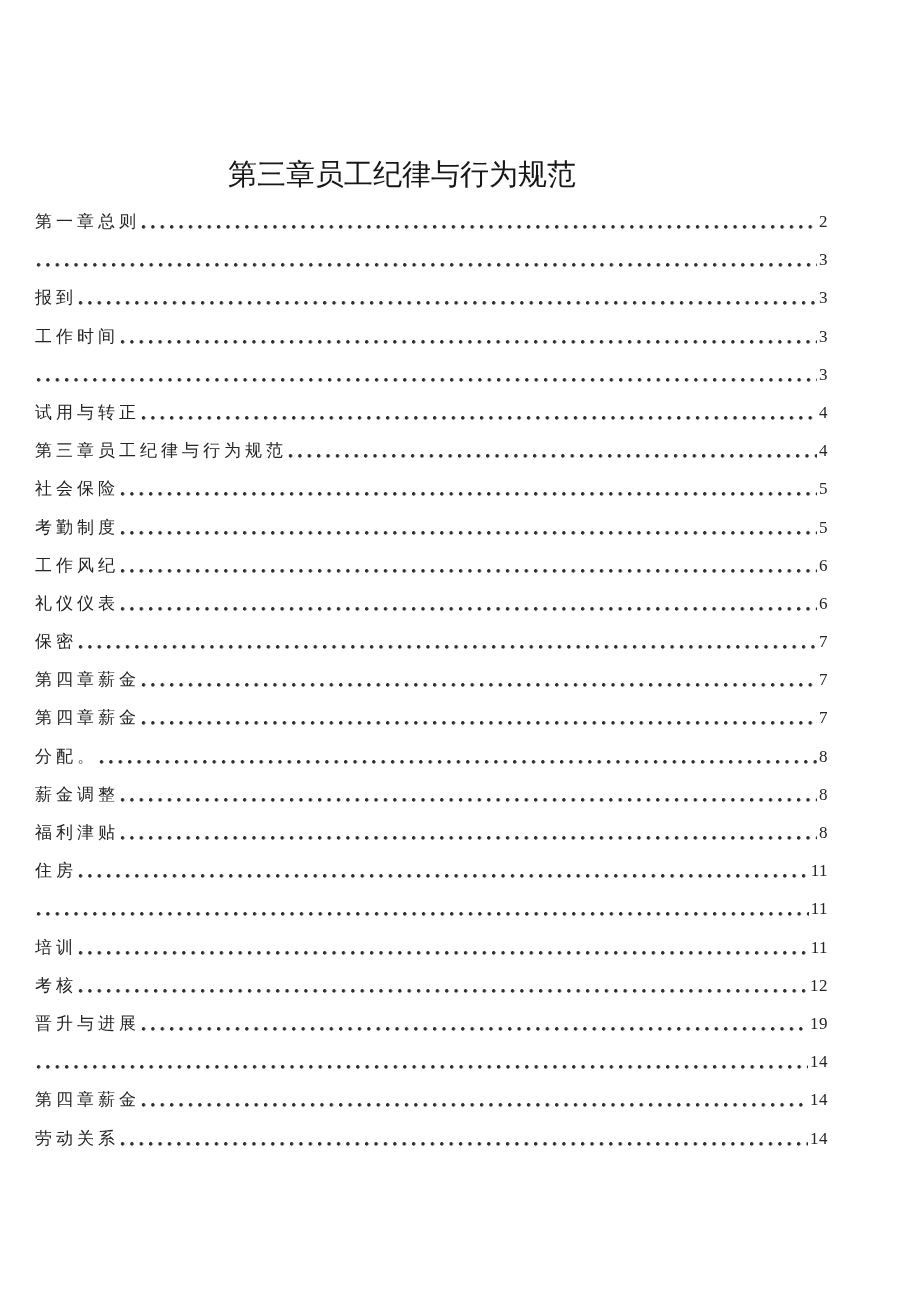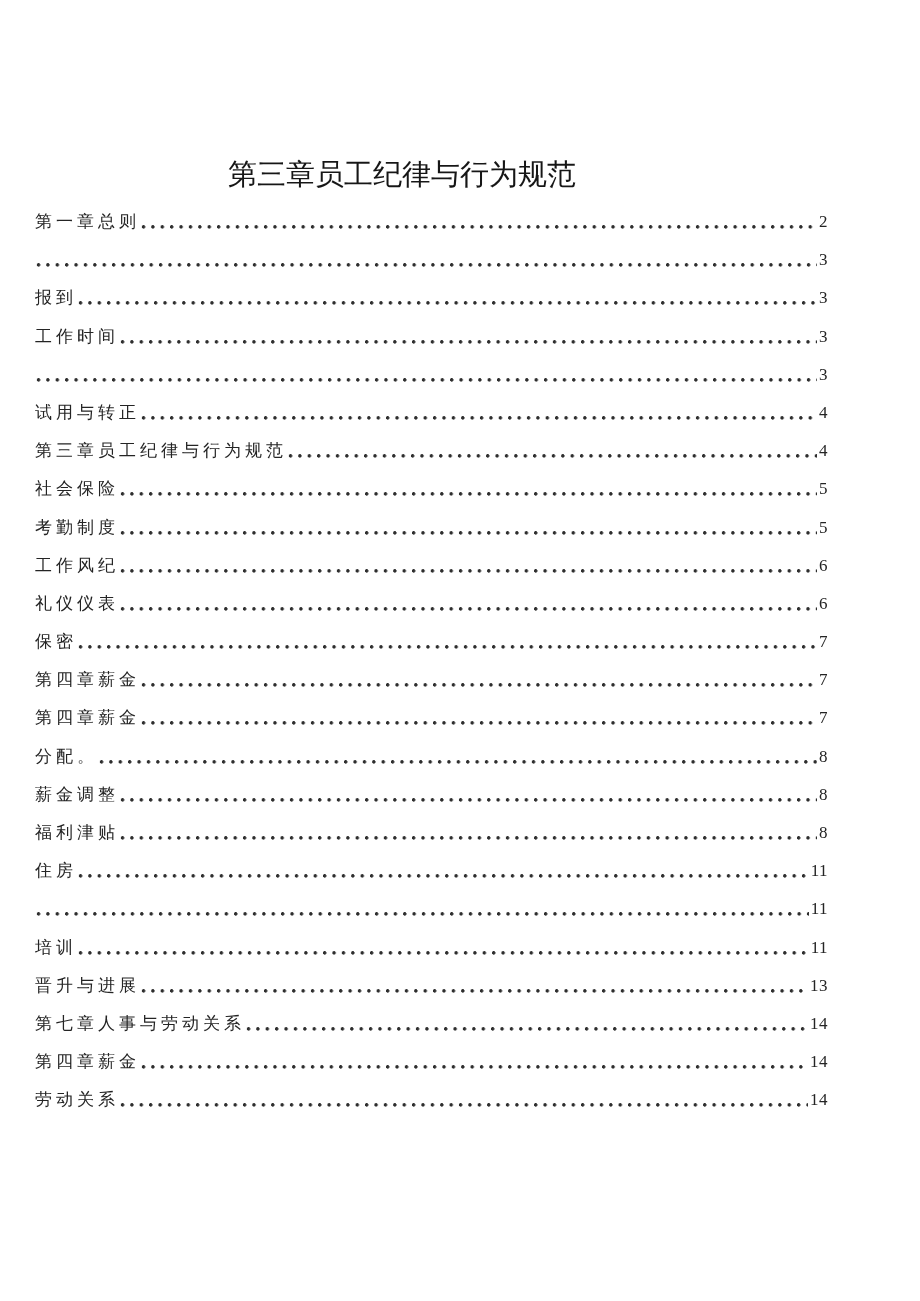--- a/index.html
+++ b/index.html
@@ -184,29 +184,33 @@
     <span class="toc-dots"></span>
     <span class="toc-page">11</span>
   </div>
 
   <div class="toc-row">
     <span class="toc-label">培训</span>
     <span class="toc-dots"></span>
     <span class="toc-page">11</span>
   </div>
 
+  <div class="toc-row">
+    <span class="toc-label">考核</span>
+    <span class="toc-dots"></span>
+    <span class="toc-page">12</span>
+  </div>
 
   <div class="toc-row">
     <span class="toc-label">晋升与进展</span>
     <span class="toc-dots"></span>
-    <span class="toc-page">13</span>
-  </div>
-
-  <div class="toc-row">
-    <span class="toc-label">第七章人事与劳动关系</span>
+    <span class="toc-page">19</span>
+  </div>
+
+  <div class="toc-row">
     <span class="toc-dots"></span>
     <span class="toc-page">14</span>
   </div>
 
   <div class="toc-row">
     <span class="toc-label">第四章薪金</span>
     <span class="toc-dots"></span>
     <span class="toc-page">14</span>
   </div>
 

